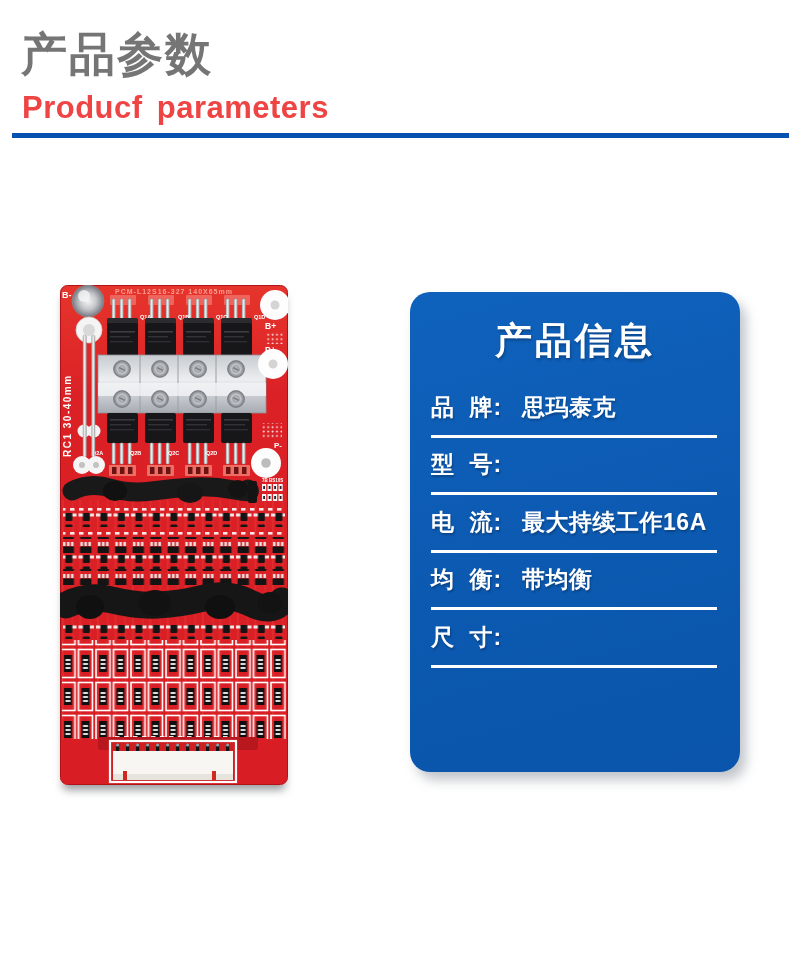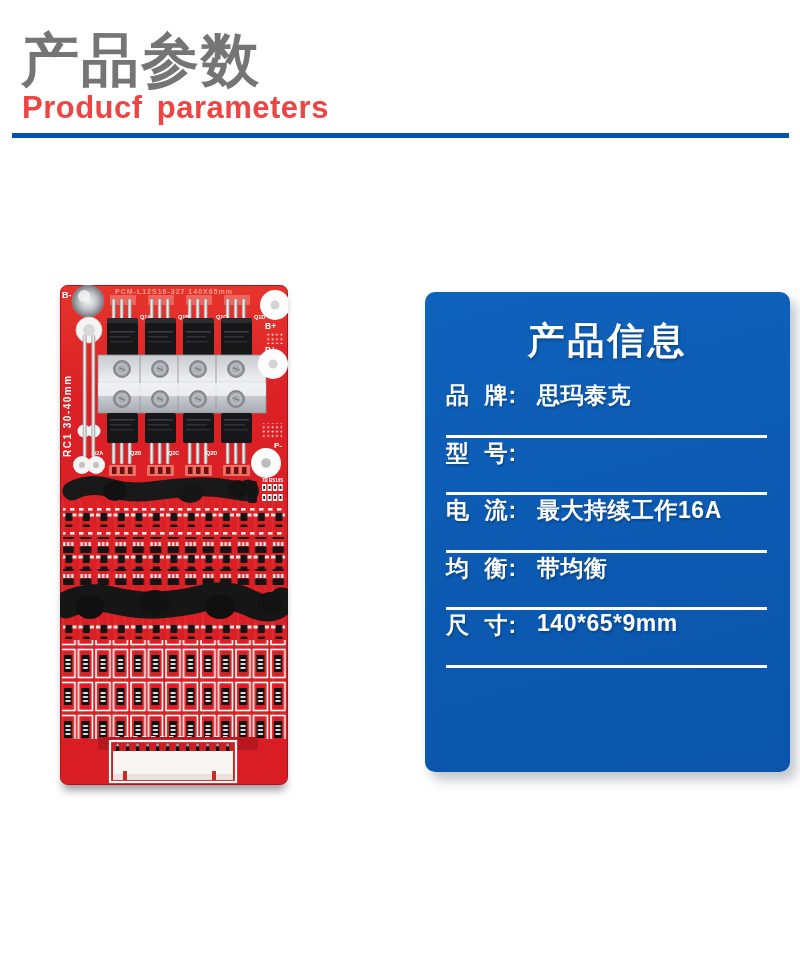--- a/index.html
+++ b/index.html
@@ -4,55 +4,55 @@
 <style>
   * { margin:0; padding:0; box-sizing:border-box; }
   html,body { background:#ffffff; }
   body {
     width:800px; height:954px; position:relative; overflow:hidden;
     font-family:"Liberation Sans","DejaVu Sans",sans-serif;
   }
   
   .page-title{
     position:absolute; left:21px; top:31px;
-    font-size:58px; line-height:1; font-weight:800;
+    font-size:46px; line-height:1; font-weight:800;
     color:#757575; letter-spacing:2px;
   }
   .page-subtitle{
     position:absolute; left:22px; top:92px;
     font-size:31px; line-height:1; font-weight:700;
     color:#ef4444; letter-spacing:0.5px; word-spacing:5px;
   }
   .header-divider{
     position:absolute; left:12px; top:133px;
     width:777px; height:5px; background:#0451b0;
   }
   
   .pcb{
     position:absolute; left:60px; top:285px; width:228px; height:500px;
     border-radius:7px;
     box-shadow:0 8px 9px -3px rgba(70,75,80,.55);
   }
   .pcb svg{ display:block; font-family:"Liberation Sans","DejaVu Sans",sans-serif; }
   
   .card{
-    position:absolute; left:425px; top:292px; width:365px; height:480px;
+    position:absolute; left:410px; top:292px; width:330px; height:480px;
     background:linear-gradient(165deg,#0f62bc 0%,#0c59b1 55%,#0a55ab 100%);
-    border-radius:10px;
+    border-radius:20px;
     box-shadow:6px 8px 12px rgba(104,114,128,.42);
     color:#ffffff;
   }
   .card-title{
     text-align:center; margin-top:27px;
     font-size:37px; line-height:1.2; font-weight:800; letter-spacing:3px;
     text-shadow:1px 2px 3px rgba(0,0,0,.28);
   }
   .spec-rows{ position:absolute; left:21px; right:23px; top:88px; }
   .spec-row{
-    height:57.5px; display:flex; align-items:flex-start;
+    height:57.5px; display:flex; align-items:center;
     border-bottom:3px solid #ffffff;
     font-size:23px; font-weight:700;
     text-shadow:1px 2px 2px rgba(0,0,0,.25);
   }
   .spec-label{ white-space:pre; word-spacing:7px; letter-spacing:1px; }
   .spec-value{ margin-left:20px; letter-spacing:0.5px; white-space:pre; }
 </style>
 </head>
 <body>
 
@@ -345,18 +345,17 @@
       <div class="spec-row">
         <span class="spec-label">电 流:</span>
         <span class="spec-value">最大持续工作16A</span>
       </div>
       <div class="spec-row">
         <span class="spec-label">均 衡:</span>
         <span class="spec-value">带均衡</span>
       </div>
       <div class="spec-row">
         <span class="spec-label">尺 寸:</span>
-        <span class="spec-value">140*65*9mm</span>
       </div>
     </div>
   </div>
 
 </div>
 
 </body></html>

